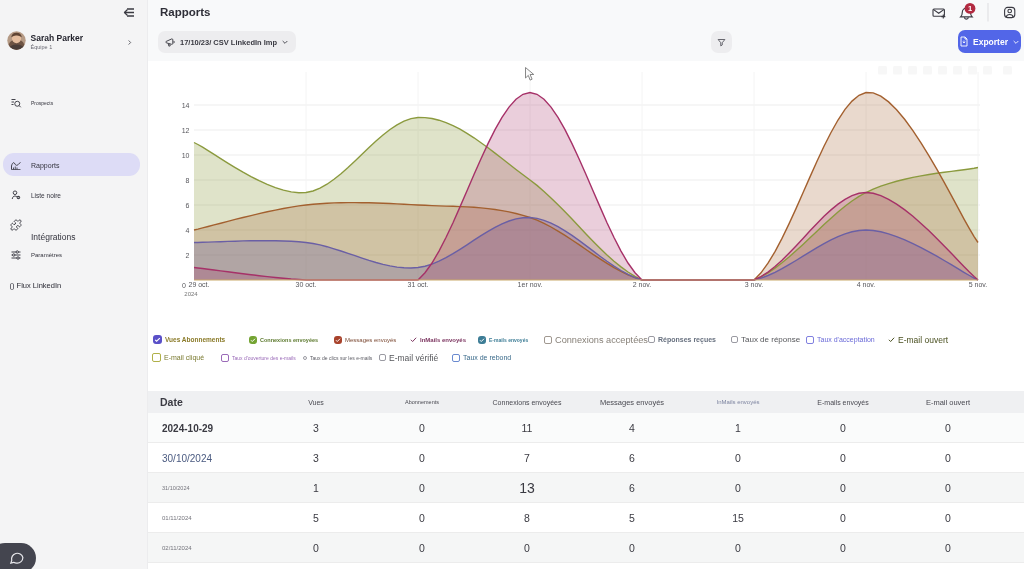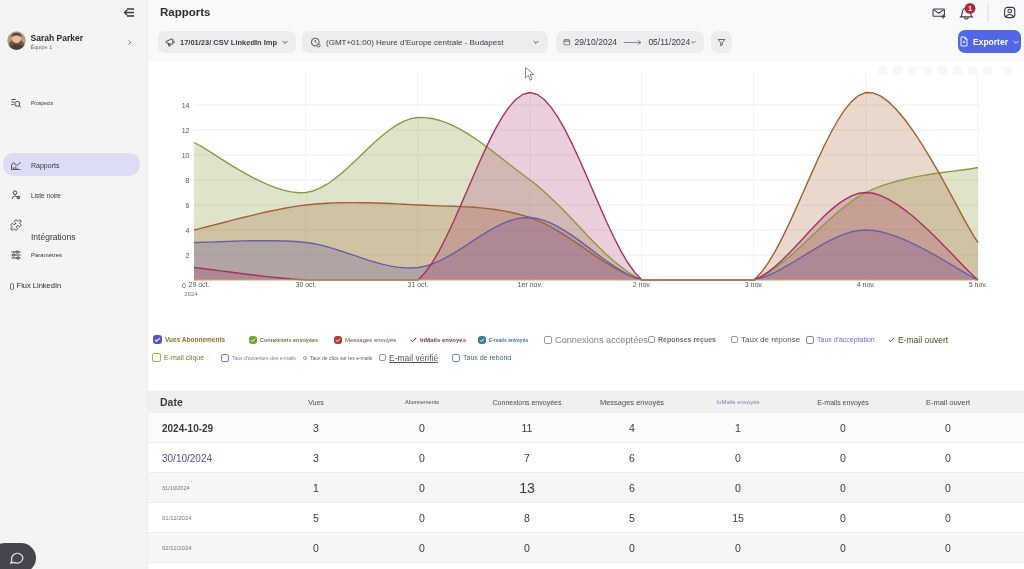--- a/index.html
+++ b/index.html
@@ -30,46 +30,21 @@
     <line x1="988" y1="3" x2="988" y2="21.5" stroke="#dddde0" stroke-width="1"></line>
     <rect x="1004.6" y="7.4" width="10.2" height="10.2" rx="3" fill="none" stroke="#3a3a42" stroke-width="1.1"></rect>
     <circle cx="1009.7" cy="11" r="1.8" fill="none" stroke="#3a3a42" stroke-width="1.1"></circle>
     <path d="M1006.1 17.4 a3.7 3.7 0 0 1 7.2 0" fill="none" stroke="#3a3a42" stroke-width="1.1"></path>
   </svg>
 
   <div class="fbtn" style="left:10px; width:138px; font-size:7.5px; font-weight:700; padding:0 7px;">
     <svg width="11" height="11" viewBox="0 0 24 24" fill="none" stroke="#3a3a42" stroke-width="2">
         <path d="M4 9 L15 4 a2 2 0 012 2 v8 a2 2 0 01-2 2 L4 13 a2 2 0 01-2-2 a2 2 0 012-2 z M19 8.5 a3.5 3.5 0 010 5 M7 14.5 l1.5 5.5 3-.8-1.3-4.4"></path>
       </svg>
-    <span style="margin-left:4px; white-space:nowrap;">17/01/23/ CSV LinkedIn Imp</span>
-    <svg style="margin-left:auto;" width="8" height="8" viewBox="0 0 24 24" fill="none" stroke="#3a3a42" stroke-width="2.6">
-        <path d="M5 9l7 7 7-7"></path>
-      </svg>
-  </div>
-  <div class="fbtn" style="left:154px; width:246px; font-size:8px; padding:0 8px;">
-    <svg width="11" height="11" viewBox="0 0 24 24" fill="none" stroke="#3a3a42" stroke-width="1.9">
-        <circle cx="11.5" cy="11" r="8.5"></circle>
-        <path d="M11.5 6.5v4.5l2.8 1.8"></path>
-        <circle cx="18.5" cy="18.5" r="3.4" fill="#ededef" stroke-width="1.7"></circle>
-      </svg>
-    <span style="margin-left:5px; white-space:nowrap;">(GMT+01:00) Heure d'Europe centrale - Budapest</span>
-    <svg style="margin-left:auto;" width="8" height="8" viewBox="0 0 24 24" fill="none" stroke="#3a3a42" stroke-width="2.6">
-        <path d="M5 9l7 7 7-7"></path>
-      </svg>
-  </div>
-  <div class="fbtn" style="left:408px; width:148px; font-size:8.5px; padding:0 7px;">
-    <svg width="9" height="10" viewBox="0 0 24 24" fill="none" stroke="#3a3a42" stroke-width="1.9">
-        <rect x="3" y="5" width="18" height="16" rx="2"></rect>
-        <path d="M3 10h18 M8 2.5v5 M16 2.5v5"></path>
-      </svg>
-    <span style="margin-left:4px;">29/10/2024</span>
-    <svg style="margin:0 6px;" width="23" height="9" viewBox="0 0 46 18" fill="none" stroke="#56607a" stroke-width="1.7">
-        <path d="M2 9h40 M35 3.5l7.5 5.5-7.5 5.5"></path>
-      </svg>
-    <span>05/11/2024</span>
+    <span style="margin-left:4px; white-space:nowrap;">17/10/23/ CSV LinkedIn Imp</span>
     <svg style="margin-left:auto;" width="8" height="8" viewBox="0 0 24 24" fill="none" stroke="#3a3a42" stroke-width="2.6">
         <path d="M5 9l7 7 7-7"></path>
       </svg>
   </div>
   <div class="fbtn" style="left:563px; width:21px; justify-content:center;">
     <svg width="9" height="9" viewBox="0 0 24 24" fill="none" stroke="#4a4a52" stroke-width="2.2">
         <path d="M3 4h18l-7 8.5v6l-4 2.5v-8.5L3 4z"></path>
       </svg>
   </div>
 
@@ -156,21 +131,21 @@
 <div style="position:absolute;left:396px;top:339px;transform:translateY(-50%);white-space:nowrap;"><span class="chk" style="width:8px;height:8px;border:1.2px solid #a09890;background:#fff;border-radius:2px;"></span><span style="font-size:9.2px;font-weight:400;color:#878078;vertical-align:middle;margin-left:3px;">Connexions acceptées</span></div>
 <div style="position:absolute;left:500px;top:339px;transform:translateY(-50%);white-space:nowrap;"><span class="chk" style="width:7px;height:7px;border:1.2px solid #9a9aa2;background:#fff;border-radius:2px;"></span><span style="font-size:7px;font-weight:700;color:#67707f;vertical-align:middle;margin-left:3px;">Réponses reçues</span></div>
 <div style="position:absolute;left:583px;top:339px;transform:translateY(-50%);white-space:nowrap;"><span class="chk" style="width:7px;height:7px;border:1.2px solid #9a9aa2;background:#fff;border-radius:2px;"></span><span style="font-size:8px;font-weight:400;color:#55565a;vertical-align:middle;margin-left:3px;">Taux de réponse</span></div>
 <div style="position:absolute;left:658px;top:339px;transform:translateY(-50%);white-space:nowrap;"><span class="chk" style="width:8px;height:8px;border:1.2px solid #8080e0;background:#fff;border-radius:2px;"></span><span style="font-size:7px;font-weight:400;color:#6a6ad8;vertical-align:middle;margin-left:3px;">Taux d'acceptation</span></div>
 <div style="position:absolute;left:740px;top:339px;transform:translateY(-50%);white-space:nowrap;"><svg style="vertical-align:middle;" width="7" height="7" viewBox="0 0 24 24" fill="none" stroke="#4a5020" stroke-width="3.4">
           <path d="M3 13l6 6L21 6"></path>
         </svg><span style="font-size:8.5px;font-weight:400;color:#4a5020;vertical-align:middle;margin-left:3px;">E-mail ouvert</span></div>
 <div style="position:absolute;left:4px;top:357px;transform:translateY(-50%);white-space:nowrap;"><span class="chk" style="width:9px;height:9px;border:1.2px solid #b0b048;background:#fff;border-radius:2px;"></span><span style="font-size:7px;font-weight:400;color:#7a7a30;vertical-align:middle;margin-left:3px;">E-mail cliqué</span></div>
 <div style="position:absolute;left:73px;top:357px;transform:translateY(-50%);white-space:nowrap;"><span class="chk" style="width:8px;height:8px;border:1.2px solid #9a6ab8;background:#fff;border-radius:2px;"></span><span style="font-size:5px;font-weight:400;color:#9a6ab8;vertical-align:middle;margin-left:3px;">Taux d'ouverture des e-mails</span></div>
 <div style="position:absolute;left:155px;top:357px;transform:translateY(-50%);white-space:nowrap;"><span class="chk" style="width:4px;height:4px;border:1.2px solid #9a9aa2;background:#fff;border-radius:2px;"></span><span style="font-size:5px;font-weight:400;color:#5a5a62;vertical-align:middle;margin-left:3px;">Taux de clics sur les e-mails</span></div>
-<div style="position:absolute;left:231px;top:357px;transform:translateY(-50%);white-space:nowrap;"><span class="chk" style="width:7px;height:7px;border:1.2px solid #9a9aa2;background:#fff;border-radius:2px;"></span><span style="font-size:8.5px;font-weight:400;color:#55565a;vertical-align:middle;margin-left:3px;text-decoration:underline;">E-mail vérifié</span></div>
+<div style="position:absolute;left:231px;top:357px;transform:translateY(-50%);white-space:nowrap;"><span class="chk" style="width:7px;height:7px;border:1.2px solid #9a9aa2;background:#fff;border-radius:2px;"></span><span style="font-size:8.5px;font-weight:400;color:#55565a;vertical-align:middle;margin-left:3px;">E-mail vérifié</span></div>
 <div style="position:absolute;left:304px;top:357px;transform:translateY(-50%);white-space:nowrap;"><span class="chk" style="width:8px;height:8px;border:1.2px solid #6a8ad0;background:#fff;border-radius:2px;"></span><span style="font-size:7px;font-weight:400;color:#3a6a8a;vertical-align:middle;margin-left:3px;">Taux de rebond</span></div>
 </div>
 
   <div style="position:absolute;left:0;top:391px;width:876px;height:22px;background:#eff0f2;"></div>
 <div style="position:absolute;left:12px;top:402px;transform:translateY(-50%);font-size:10.5px;font-weight:700;color:#3a3a42;">Date</div>
 <div style="position:absolute;left:168px;top:402px;transform:translate(-50%,-50%);font-size:7px;font-weight:500;color:#4a4a52;white-space:nowrap;">Vues</div>
 <div style="position:absolute;left:274px;top:402px;transform:translate(-50%,-50%);font-size:5.5px;font-weight:500;color:#4a4a52;white-space:nowrap;">Abonnements</div>
 <div style="position:absolute;left:379px;top:402px;transform:translate(-50%,-50%);font-size:7px;font-weight:500;color:#4a4a52;white-space:nowrap;">Connexions envoyées</div>
 <div style="position:absolute;left:484px;top:402px;transform:translate(-50%,-50%);font-size:7.5px;font-weight:500;color:#4a4a52;white-space:nowrap;">Messages envoyés</div>
 <div style="position:absolute;left:590px;top:402px;transform:translate(-50%,-50%);font-size:6px;font-weight:500;color:#7d84a0;white-space:nowrap;">InMails envoyés</div>

